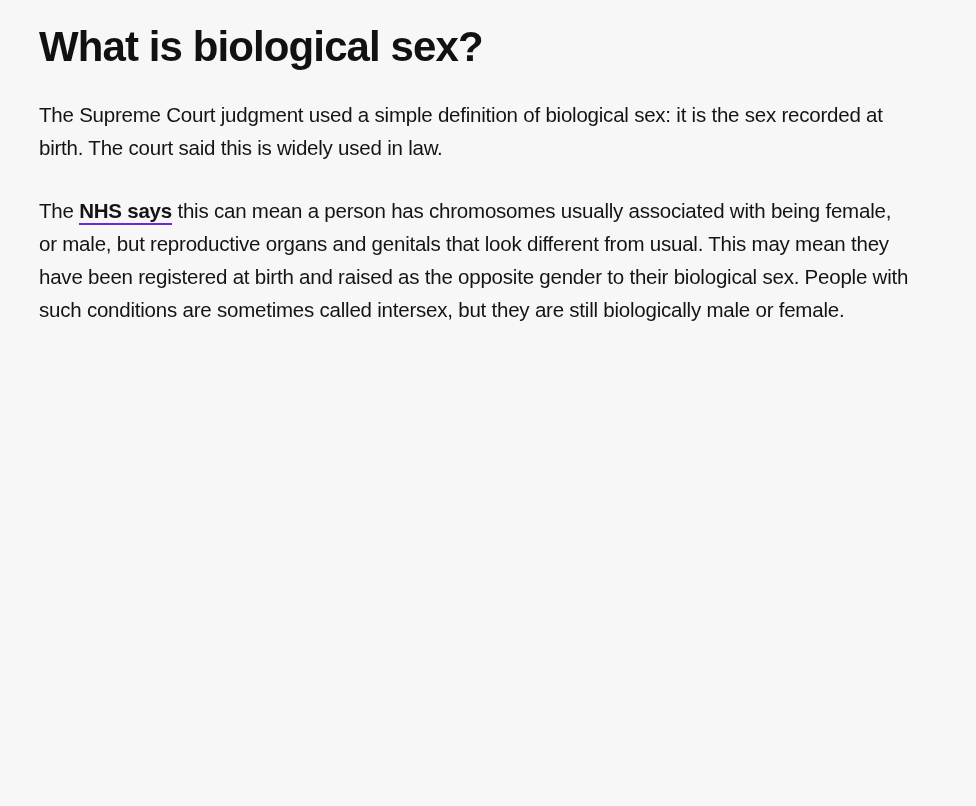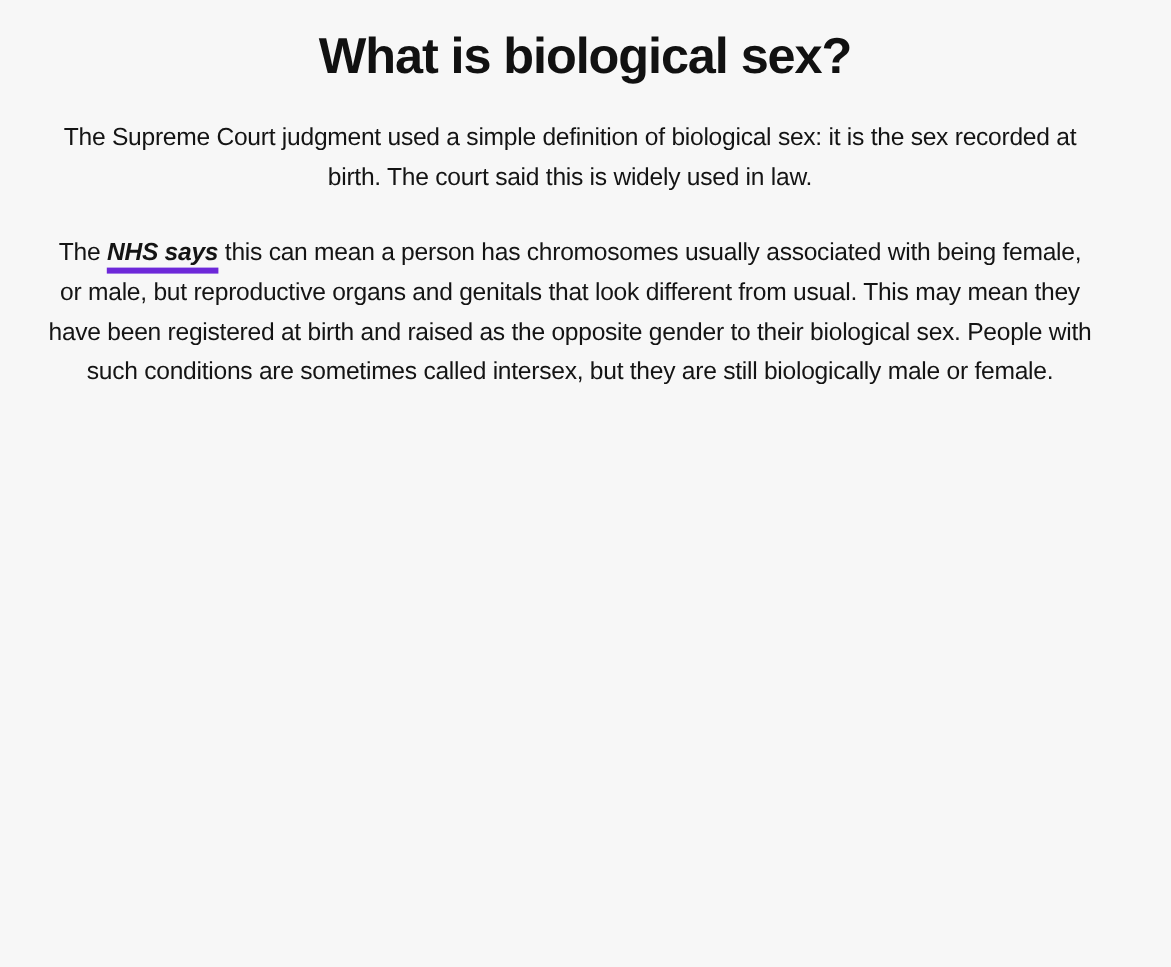--- a/index.html
+++ b/index.html
@@ -11,21 +11,20 @@
     height: 806px;
     background: #f7f7f7;
     font-family: "Liberation Sans", sans-serif;
     color: #141414;
     overflow: hidden;
   }
   .article {
     box-sizing: border-box;
     width: 976px;
     padding: 22px 40px 0 39px;
-    text-align: center;
   }
   .article-heading {
     margin: 0;
     font-size: 42px;
     line-height: 50px;
     font-weight: 700;
     letter-spacing: -0.9px;
     color: #111111;
   }
   .body-block {
@@ -40,24 +39,23 @@
     letter-spacing: -0.22px;
     color: #141414;
   }
   .paragraph:last-child {
     margin-bottom: 0;
   }
   .inline-link {
     color: #141414;
     font-weight: 700;
     text-decoration: none;
-    border-bottom: 5px solid #6d28d9;
+    border-bottom: 2px solid #6d28d9;
     padding-bottom: 1px;
     cursor: pointer;
-    font-style: italic;
   }
 </style>
 </head>
 <body>
 
 <article class="article">
 
   <h1 class="article-heading">What is biological sex?</h1>
 
   <div class="body-block">

